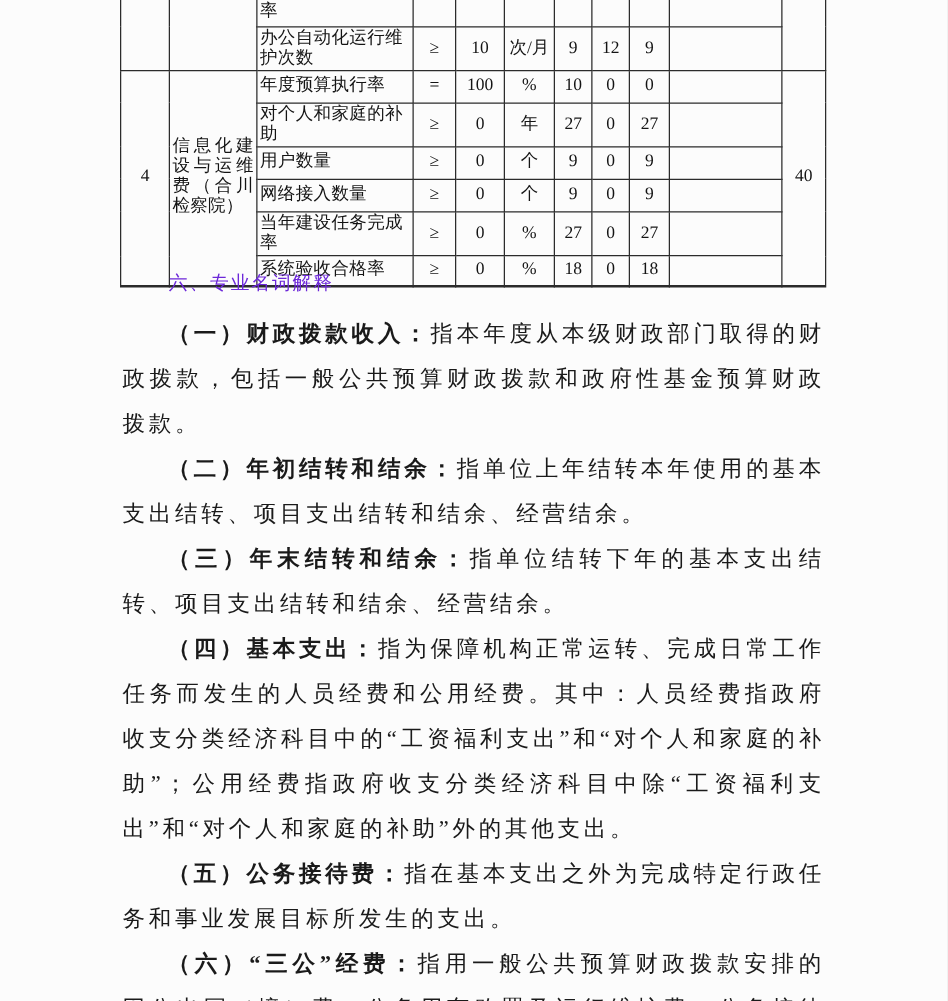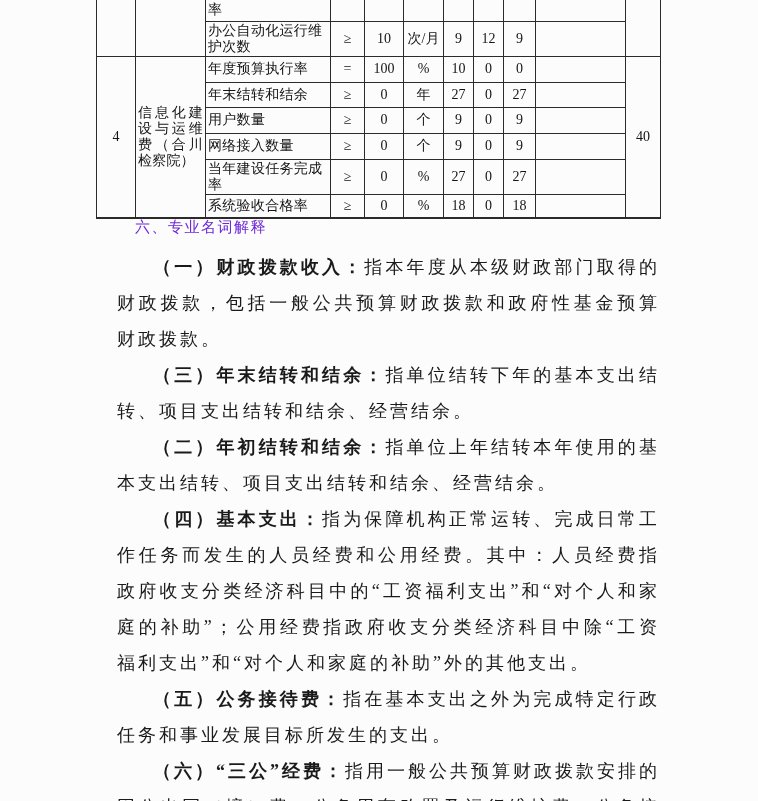--- a/index.html
+++ b/index.html
@@ -65,21 +65,20 @@
     margin-left: 37px;
   }
   .terms-body { margin-top: 9px; }
   .terms-body p {
     font-size: 18px;
     line-height: 36px;
     letter-spacing: 3px;
     text-align: justify;
     text-indent: 2em;
     color: #1a1a1a;
-    margin-left: 19px;
   }
   .terms-body p b { font-weight: bold; }
 </style>
 </head>
 <body>
 
 <div class="page">
 
   <table class="perf-table">
     <colgroup>
@@ -126,21 +125,21 @@
       <td class="c-op">=</td>
       <td class="c-val">100</td>
       <td class="c-unit">%</td>
       <td class="c-n">10</td>
       <td class="c-n">0</td>
       <td class="c-n">0</td>
       <td class="c-blank"></td>
       <td class="c-score" rowspan="6">40</td>
     </tr>
     <tr style="height:25px">
-      <td class="c-ind">年末结转和结余</td>
+      <td class="c-ind">对个人和家庭的补助</td>
       <td class="c-op">≥</td>
       <td class="c-val">0</td>
       <td class="c-unit">年</td>
       <td class="c-n">27</td>
       <td class="c-n">0</td>
       <td class="c-n">27</td>
       <td class="c-blank"></td>
     </tr>
     <tr style="height:26px">
       <td class="c-ind">用户数量</td>
@@ -182,21 +181,21 @@
       <td class="c-n">18</td>
       <td class="c-blank"></td>
     </tr>
   </tbody>
     </table>
 
   <div class="terms">
     <div class="terms-heading">六、专业名词解释</div>
     <div class="terms-body">
       <p><b>（一）财政拨款收入：</b><span>指本年度从本级财政部门取得的财政拨款，包括一般公共预算财政拨款和政府性基金预算财政拨款。</span></p>
+      <p><b>（二）年初结转和结余：</b><span>指单位上年结转本年使用的基本支出结转、项目支出结转和结余、经营结余。</span></p>
       <p><b>（三）年末结转和结余：</b><span>指单位结转下年的基本支出结转、项目支出结转和结余、经营结余。</span></p>
-      <p><b>（二）年初结转和结余：</b><span>指单位上年结转本年使用的基本支出结转、项目支出结转和结余、经营结余。</span></p>
       <p><b>（四）基本支出：</b><span>指为保障机构正常运转、完成日常工作任务而发生的人员经费和公用经费。其中：人员经费指政府收支分类经济科目中的“工资福利支出”和“对个人和家庭的补助”；公用经费指政府收支分类经济科目中除“工资福利支出”和“对个人和家庭的补助”外的其他支出。</span></p>
       <p><b>（五）公务接待费：</b><span>指在基本支出之外为完成特定行政任务和事业发展目标所发生的支出。</span></p>
       <p><b>（六）“三公”经费：</b><span>指用一般公共预算财政拨款安排的因公出国（境）费、公务用车购置及运行维护费、公务接待费。其</span></p>
     </div>
   </div>
 
 </div>
 
 </body></html>

